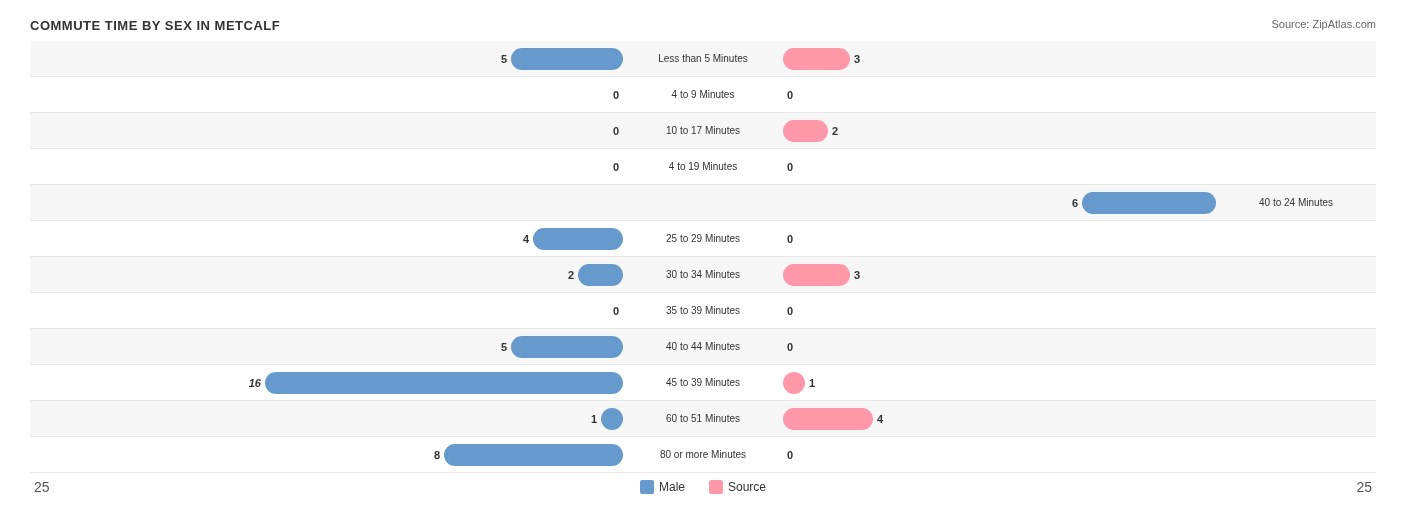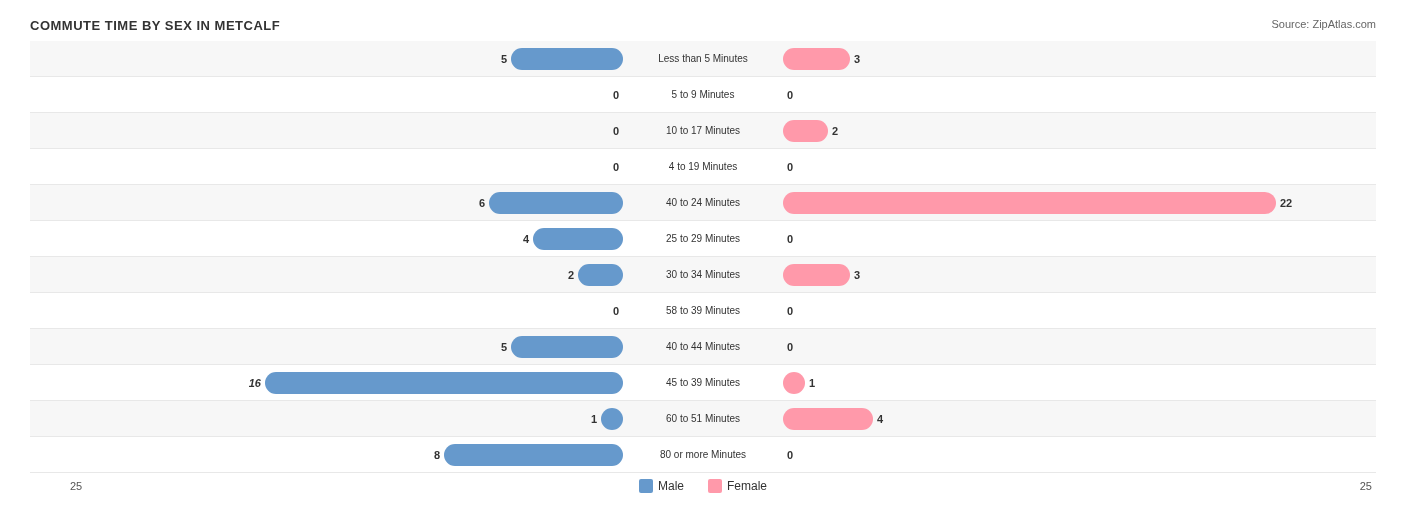--- a/index.html
+++ b/index.html
@@ -128,23 +128,22 @@
       left: calc(100% + 4px);
     }
     .footer {
       display: flex;
       justify-content: space-between;
       align-items: center;
       margin-top: 6px;
       padding: 0 4px;
     }
     .axis-label {
-      font-size: 11px;
+      font-size: 14px;
       color: #555;
-      margin-left: 36px;
     }
     .legend {
       display: flex;
       gap: 24px;
       align-items: center;
     }
     .legend-item {
       display: flex;
       align-items: center;
       gap: 5px;
@@ -187,21 +186,21 @@
         </div>
       </div>
     </div>
       <div class="row">
       <div class="row-inner">
         <div class="left-section">
           <div class="male-bar-wrap">
             <span class="bar-value" style="margin-right:4px;">0</span>
           </div>
         </div>
-        <div class="center-label">5 to 9 Minutes</div>
+        <div class="center-label">4 to 9 Minutes</div>
         <div class="right-section">
           <div class="female-bar-wrap">
             <span class="bar-value" style="margin-left:4px;">0</span>
           </div>
         </div>
       </div>
     </div>
       <div class="row">
       <div class="row-inner">
         <div class="left-section">
@@ -241,29 +240,20 @@
         <div class="left-section">
           <div class="male-bar-wrap">
 
               <div class="bar bar-male" style="width:134px; position:relative;">
                 <span class="bar-value bar-value-male">6</span>
               </div>
 
           </div>
         </div>
         <div class="center-label">40 to 24 Minutes</div>
-        <div class="right-section">
-          <div class="female-bar-wrap">
-
-              <div class="bar bar-female" style="width:493px; position:relative;">
-                <span class="bar-value bar-value-female">22</span>
-              </div>
-
-          </div>
-        </div>
       </div>
     </div>
       <div class="row">
       <div class="row-inner">
         <div class="left-section">
           <div class="male-bar-wrap">
 
               <div class="bar bar-male" style="width:90px; position:relative;">
                 <span class="bar-value bar-value-male">4</span>
               </div>
@@ -301,21 +291,21 @@
         </div>
       </div>
     </div>
       <div class="row">
       <div class="row-inner">
         <div class="left-section">
           <div class="male-bar-wrap">
             <span class="bar-value" style="margin-right:4px;">0</span>
           </div>
         </div>
-        <div class="center-label">58 to 39 Minutes</div>
+        <div class="center-label">35 to 39 Minutes</div>
         <div class="right-section">
           <div class="female-bar-wrap">
             <span class="bar-value" style="margin-left:4px;">0</span>
           </div>
         </div>
       </div>
     </div>
       <div class="row">
       <div class="row-inner">
         <div class="left-section">
@@ -403,18 +393,18 @@
     </div>
   <div class="footer">
     <span class="axis-label">25</span>
     <div class="legend">
       <div class="legend-item">
         <div class="legend-color" style="background:#6699cc;"></div>
         <span>Male</span>
       </div>
       <div class="legend-item">
         <div class="legend-color" style="background:#ff99aa;"></div>
-        <span>Female</span>
+        <span>Source</span>
       </div>
     </div>
     <span class="axis-label">25</span>
   </div>
 </div>
 
 </body></html>

